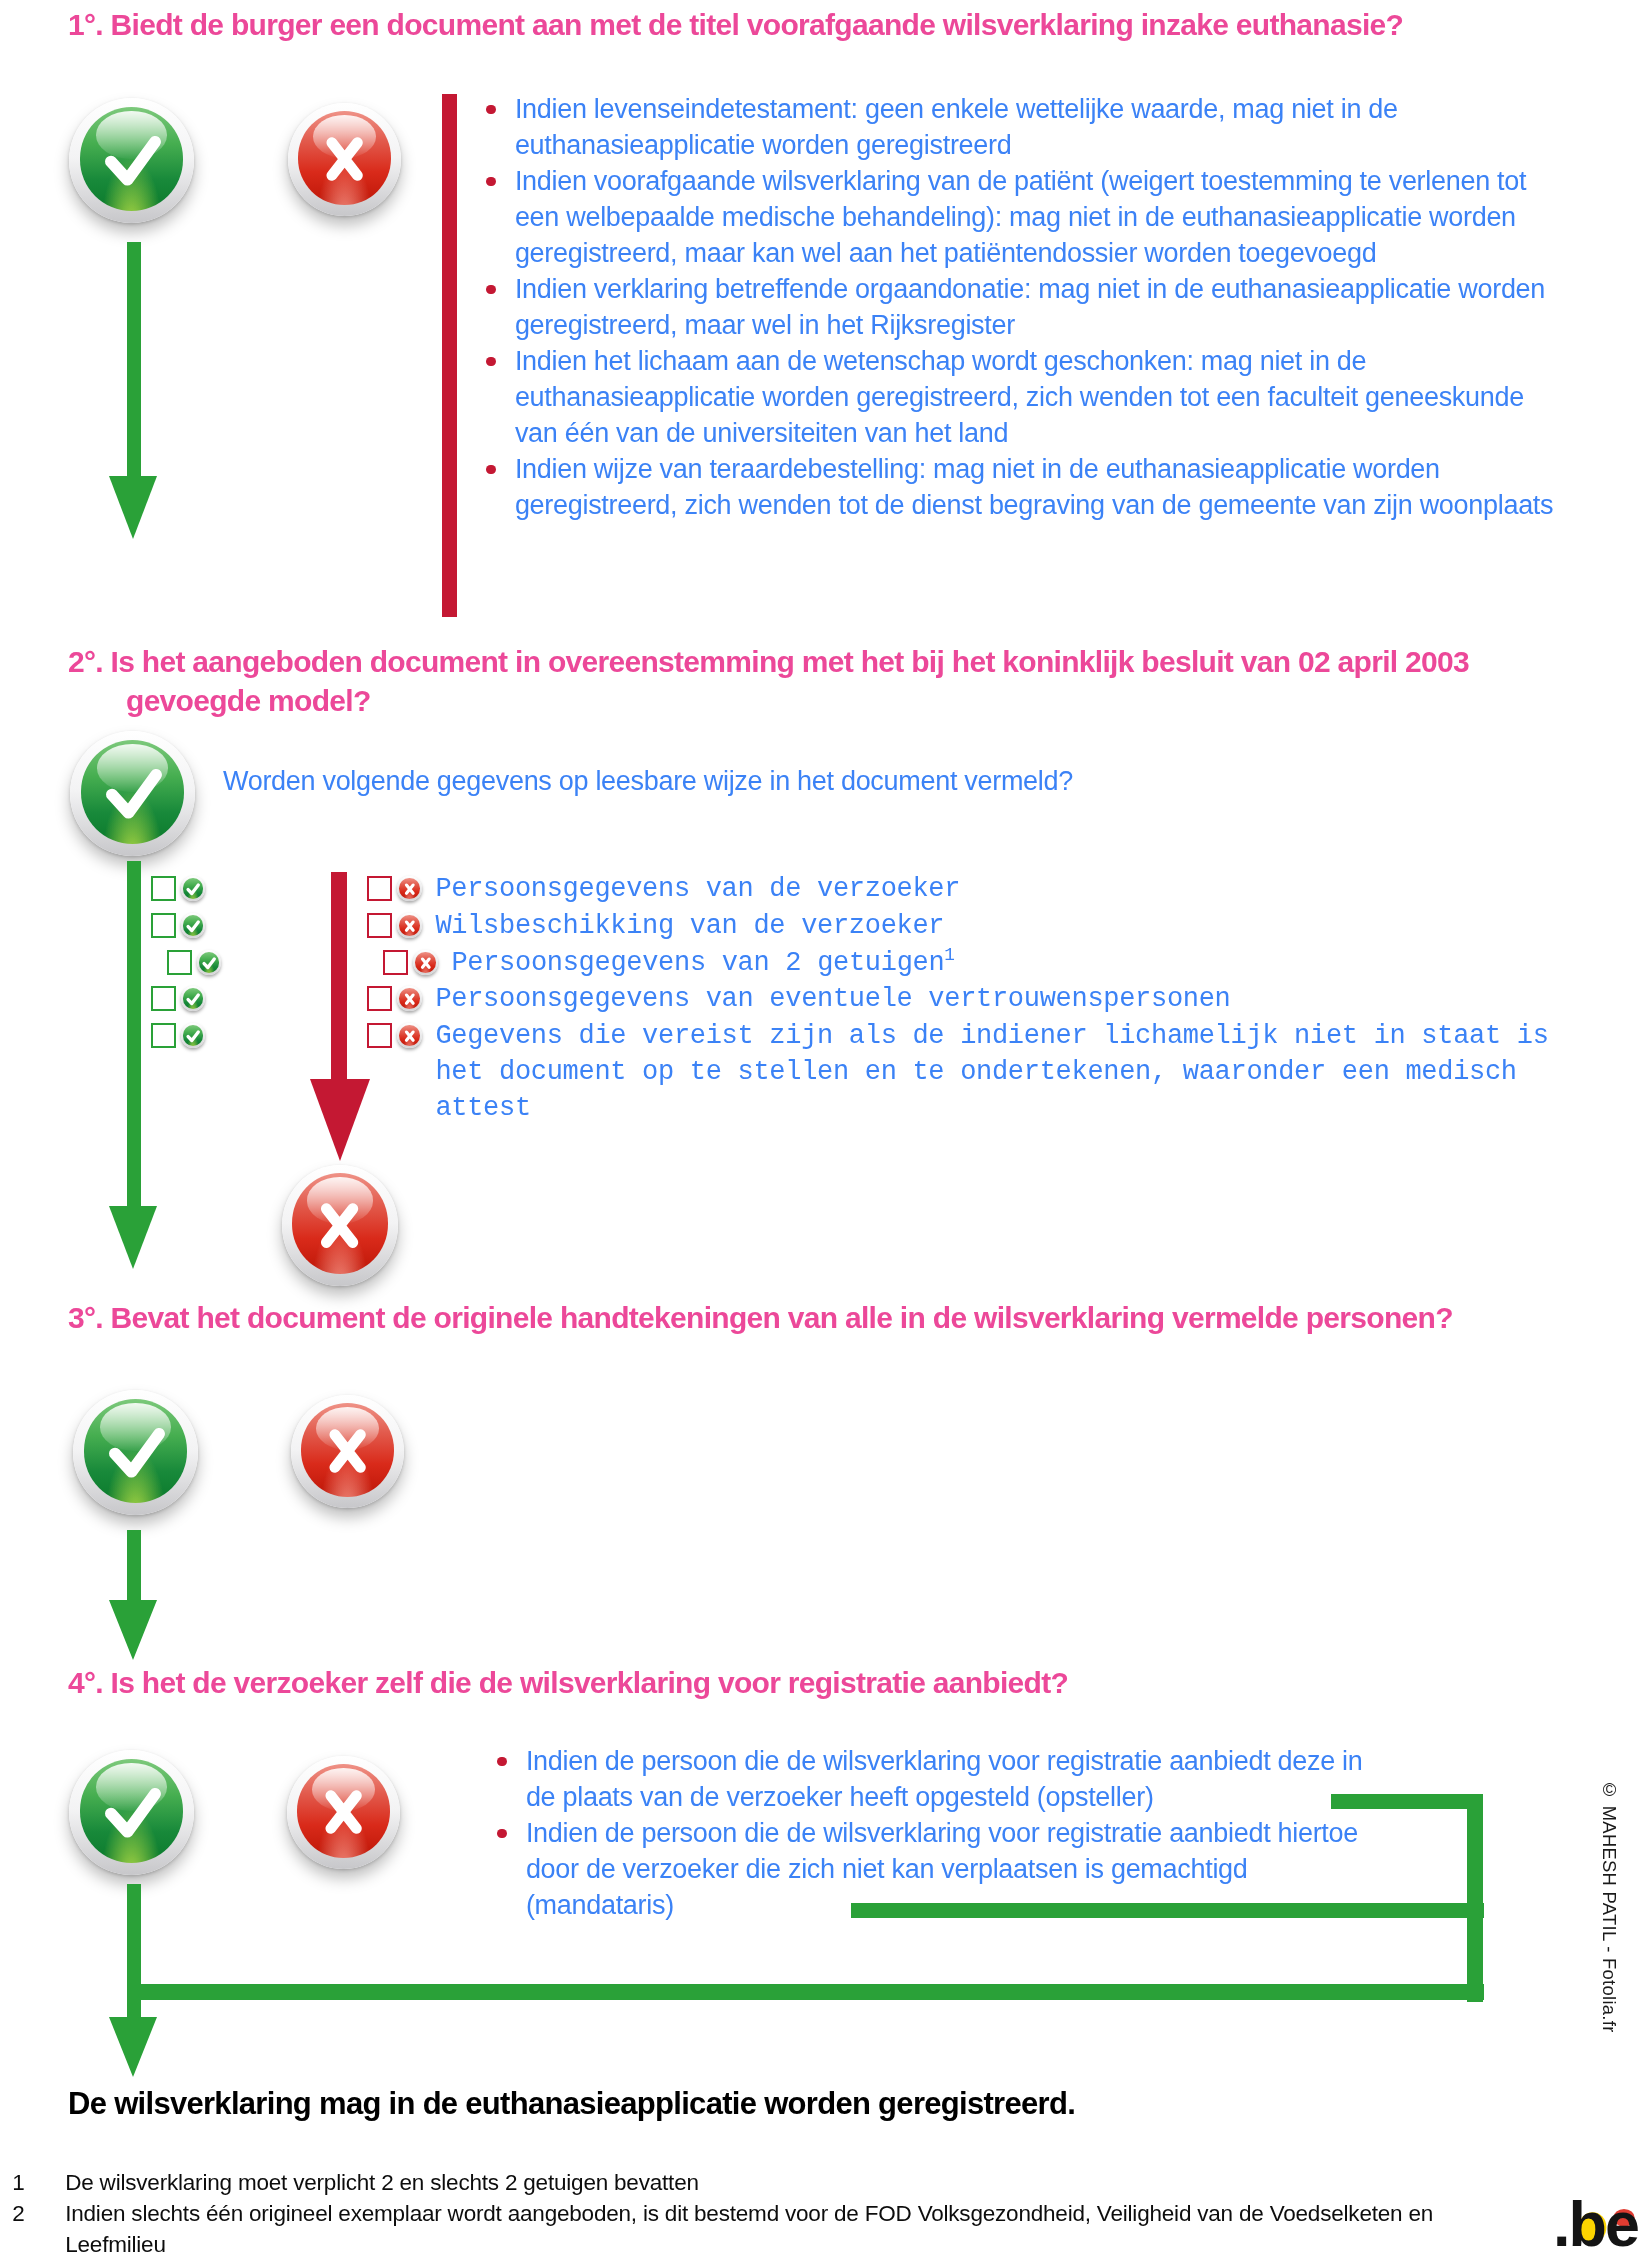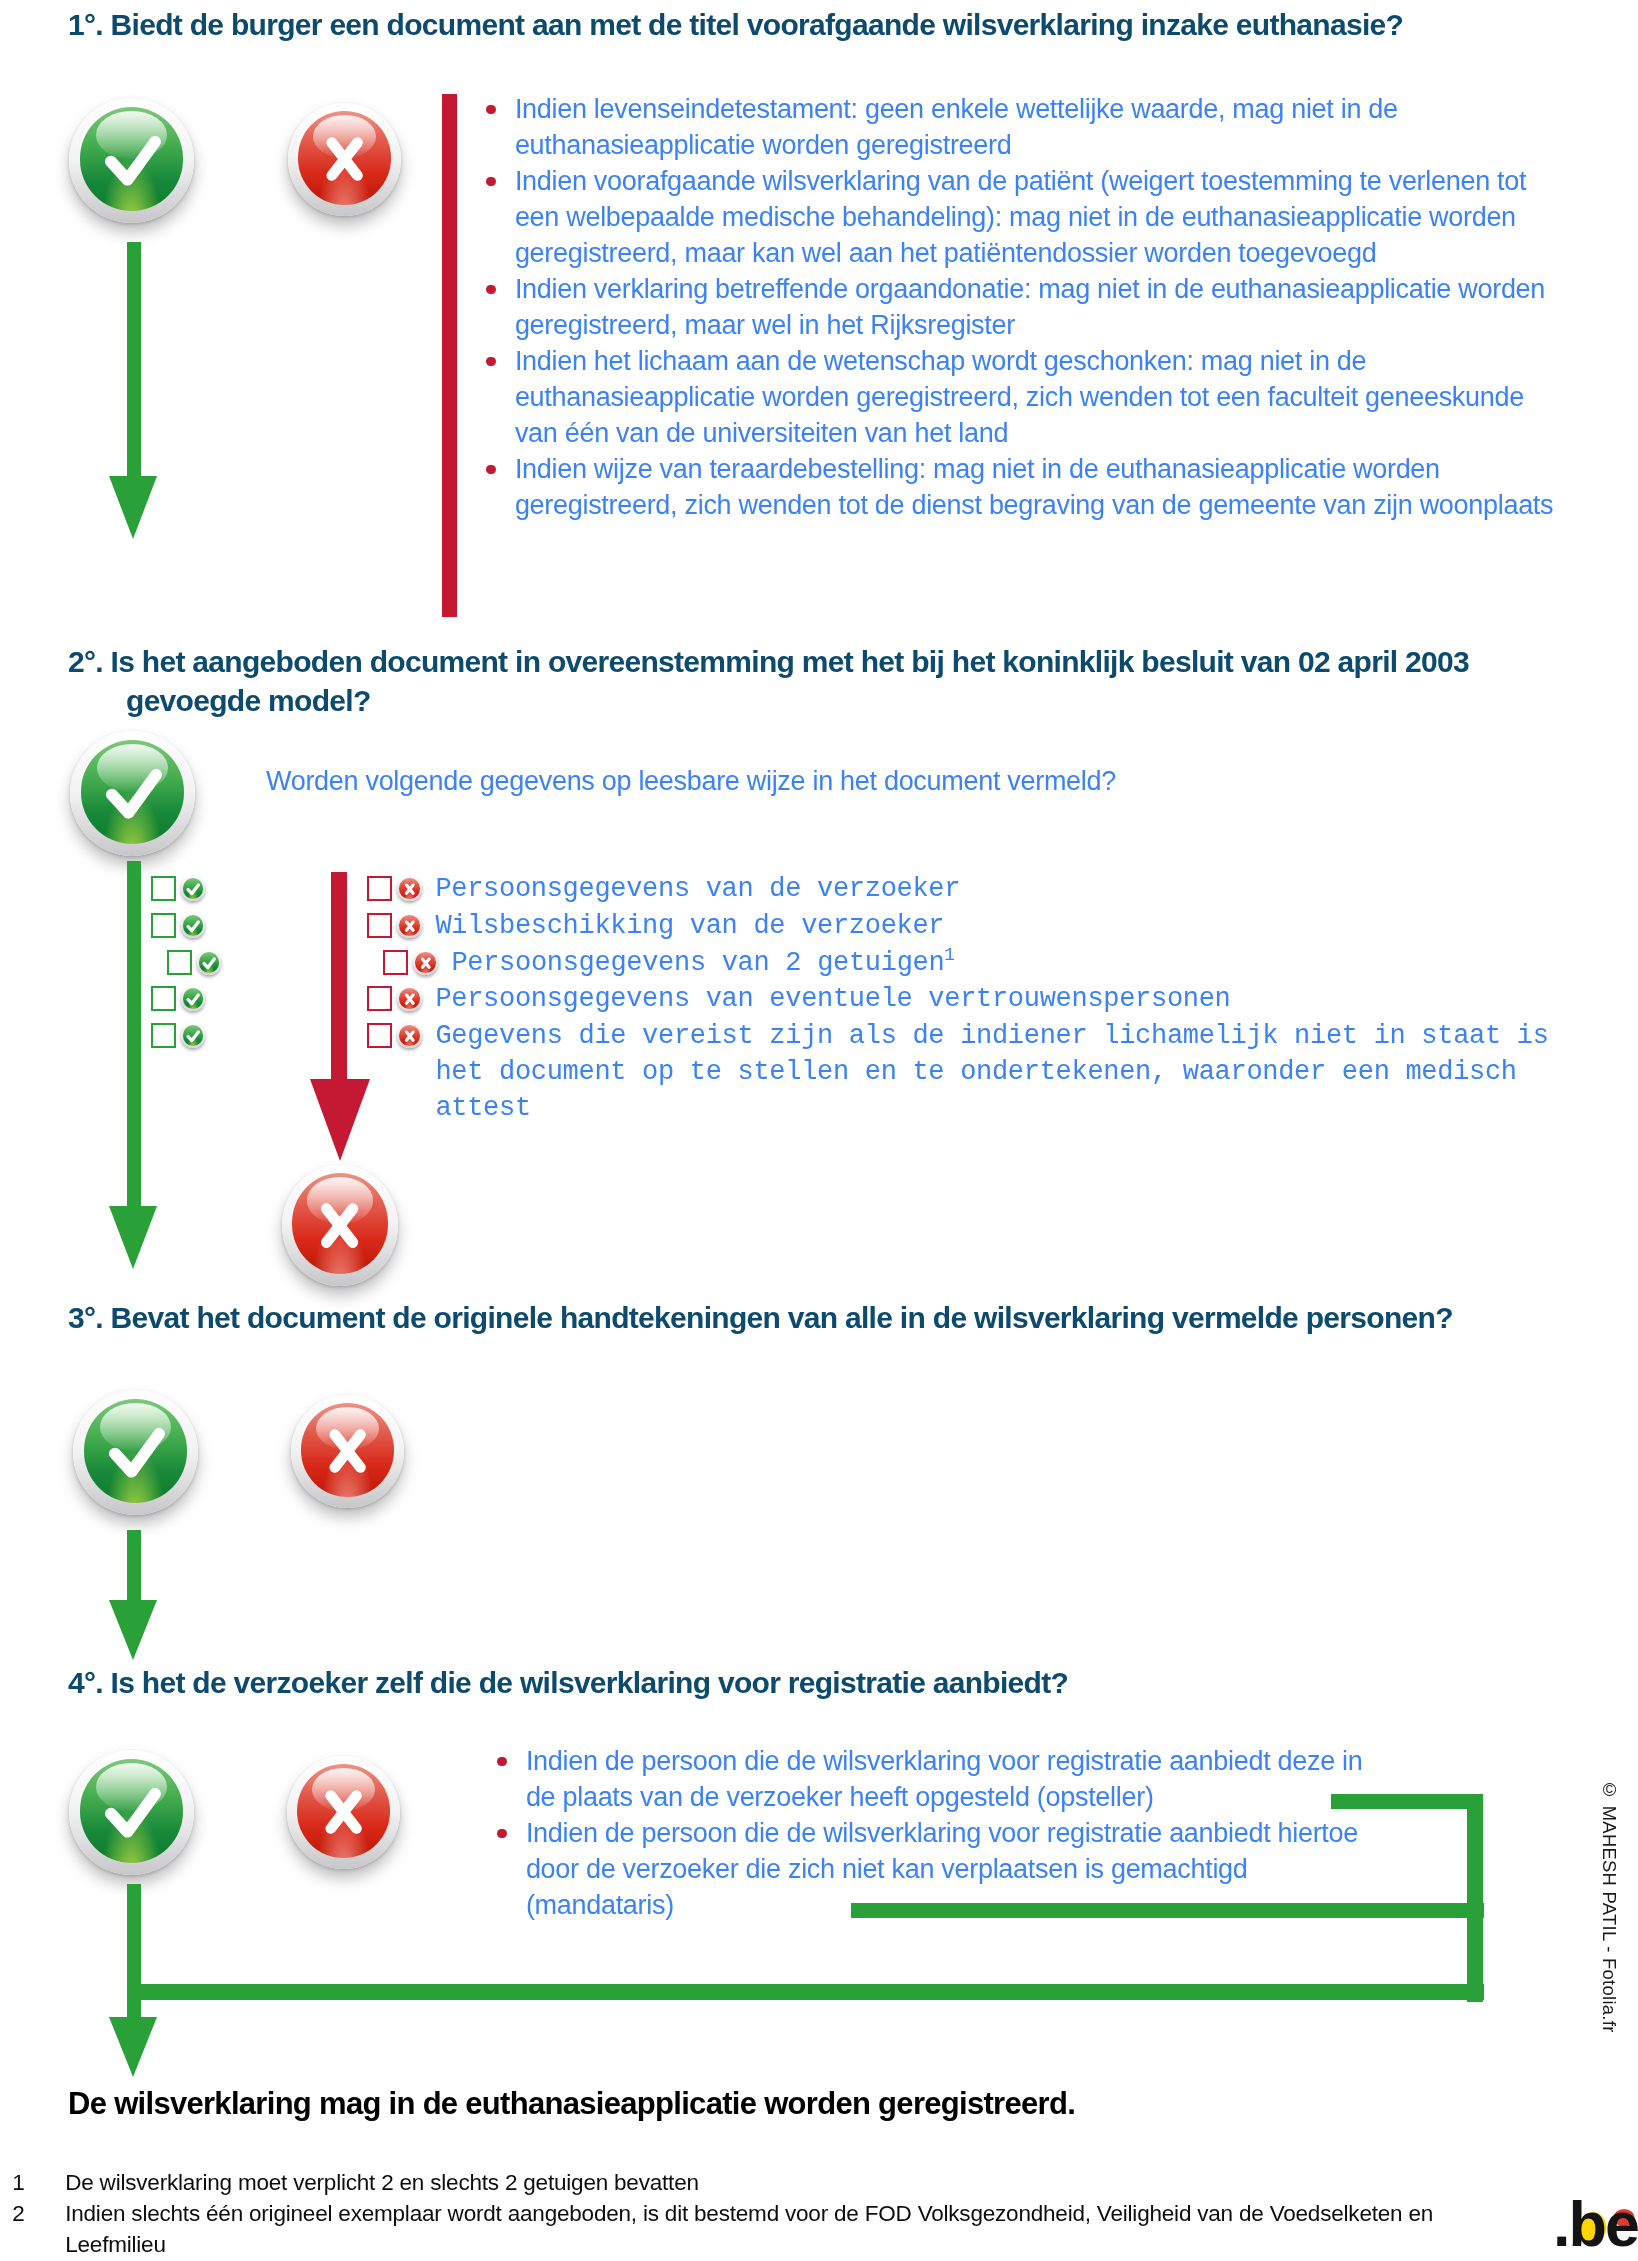--- a/index.html
+++ b/index.html
@@ -1,21 +1,21 @@
 <!DOCTYPE html>
 <html style="font-size:11px"><head>
 <meta charset="utf-8">
 <style>
   html,body{margin:0;padding:0;background:#fff;}
   #canvas{position:relative;width:1639px;height:2261px;background:#ffffff;
           font-family:"Liberation Sans",sans-serif;color:#111;overflow:hidden;}
 
   
   .qtitle{position:absolute;margin:0;font-size:30px;line-height:39px;font-weight:700;
-          letter-spacing:-0.7px;color:#0c4a6e;padding-left:58px;text-indent:-58px;}
+          letter-spacing:-0.7px;color:#ec4899;padding-left:58px;text-indent:-58px;}
 
   
   .body-text{font-size:27px;line-height:36px;letter-spacing:-0.3px;color:#3b82f6;}
 
   
   .bullets{position:absolute;display:flex;flex-direction:column;}
   .bullet{display:flex;align-items:flex-start;}
   .bullet .dot{flex:0 0 auto;width:9.5px;height:9.5px;border-radius:50%;background:#c41833;
                margin:13.6px 19px 0 1.4px;}
 
@@ -123,21 +123,21 @@
 
   <div class="icon-btn" style="left:70px;top:731px;width:125px;height:125px;">
     <div class="inner g">
       <div class="gloss"></div>
       <svg viewBox="0 0 100 100">
           <path d="M24 54 L45 77 L80 29" fill="none" stroke="#fff" stroke-width="15" stroke-linecap="round" stroke-linejoin="round"></path>
         </svg>
     </div>
   </div>
 
-  <div class="body-text" style="position:absolute;left:223px;top:763px;width:1157px;margin-left:43px;">Worden volgende gegevens op leesbare wijze in het document vermeld?</div>
+  <div class="body-text" style="position:absolute;left:223px;top:763px;width:1157px;">Worden volgende gegevens op leesbare wijze in het document vermeld?</div>
 
   <div class="gbar" style="left:127px;top:861px;width:13.6px;height:348px;"></div>
   <div class="ahead" style="left:109px;top:1206px;"></div>
 
   <div class="rbar" style="left:331px;top:872px;width:16.3px;height:211px;"></div>
   <div class="ahead red" style="left:310px;top:1079px;"></div>
 
   <div class="icon-btn" style="left:282px;top:1165px;width:116px;height:121px;">
     <div class="inner r">
       <div class="gloss"></div>

